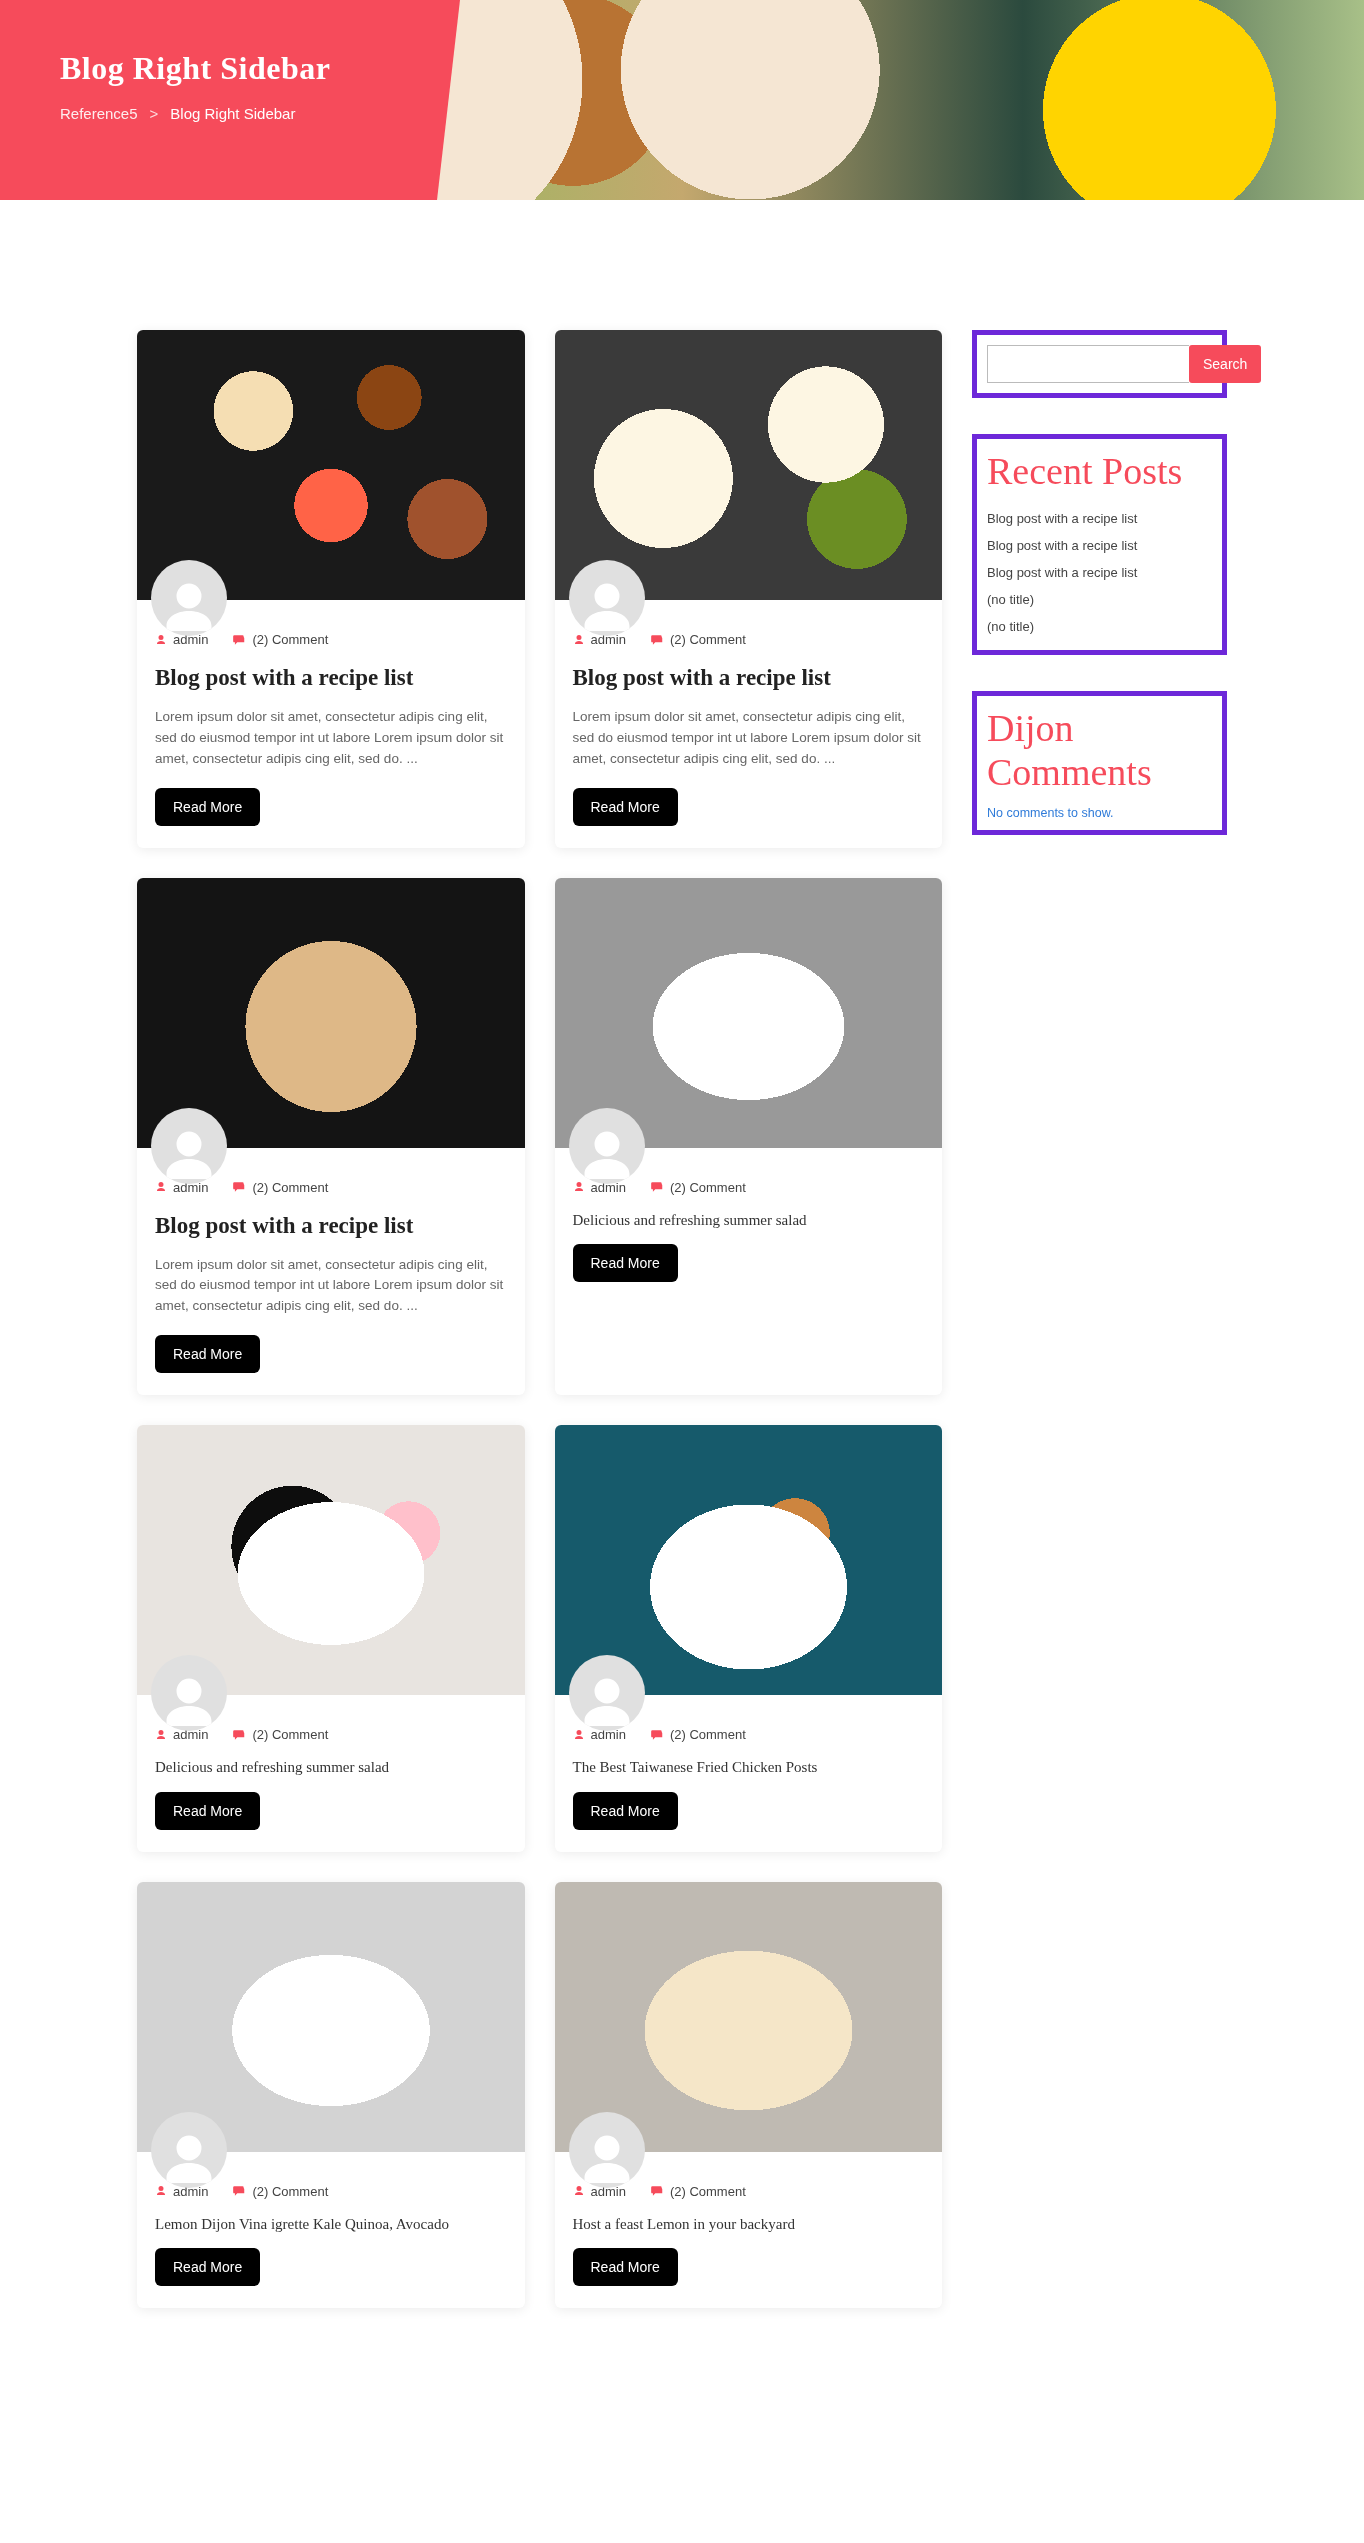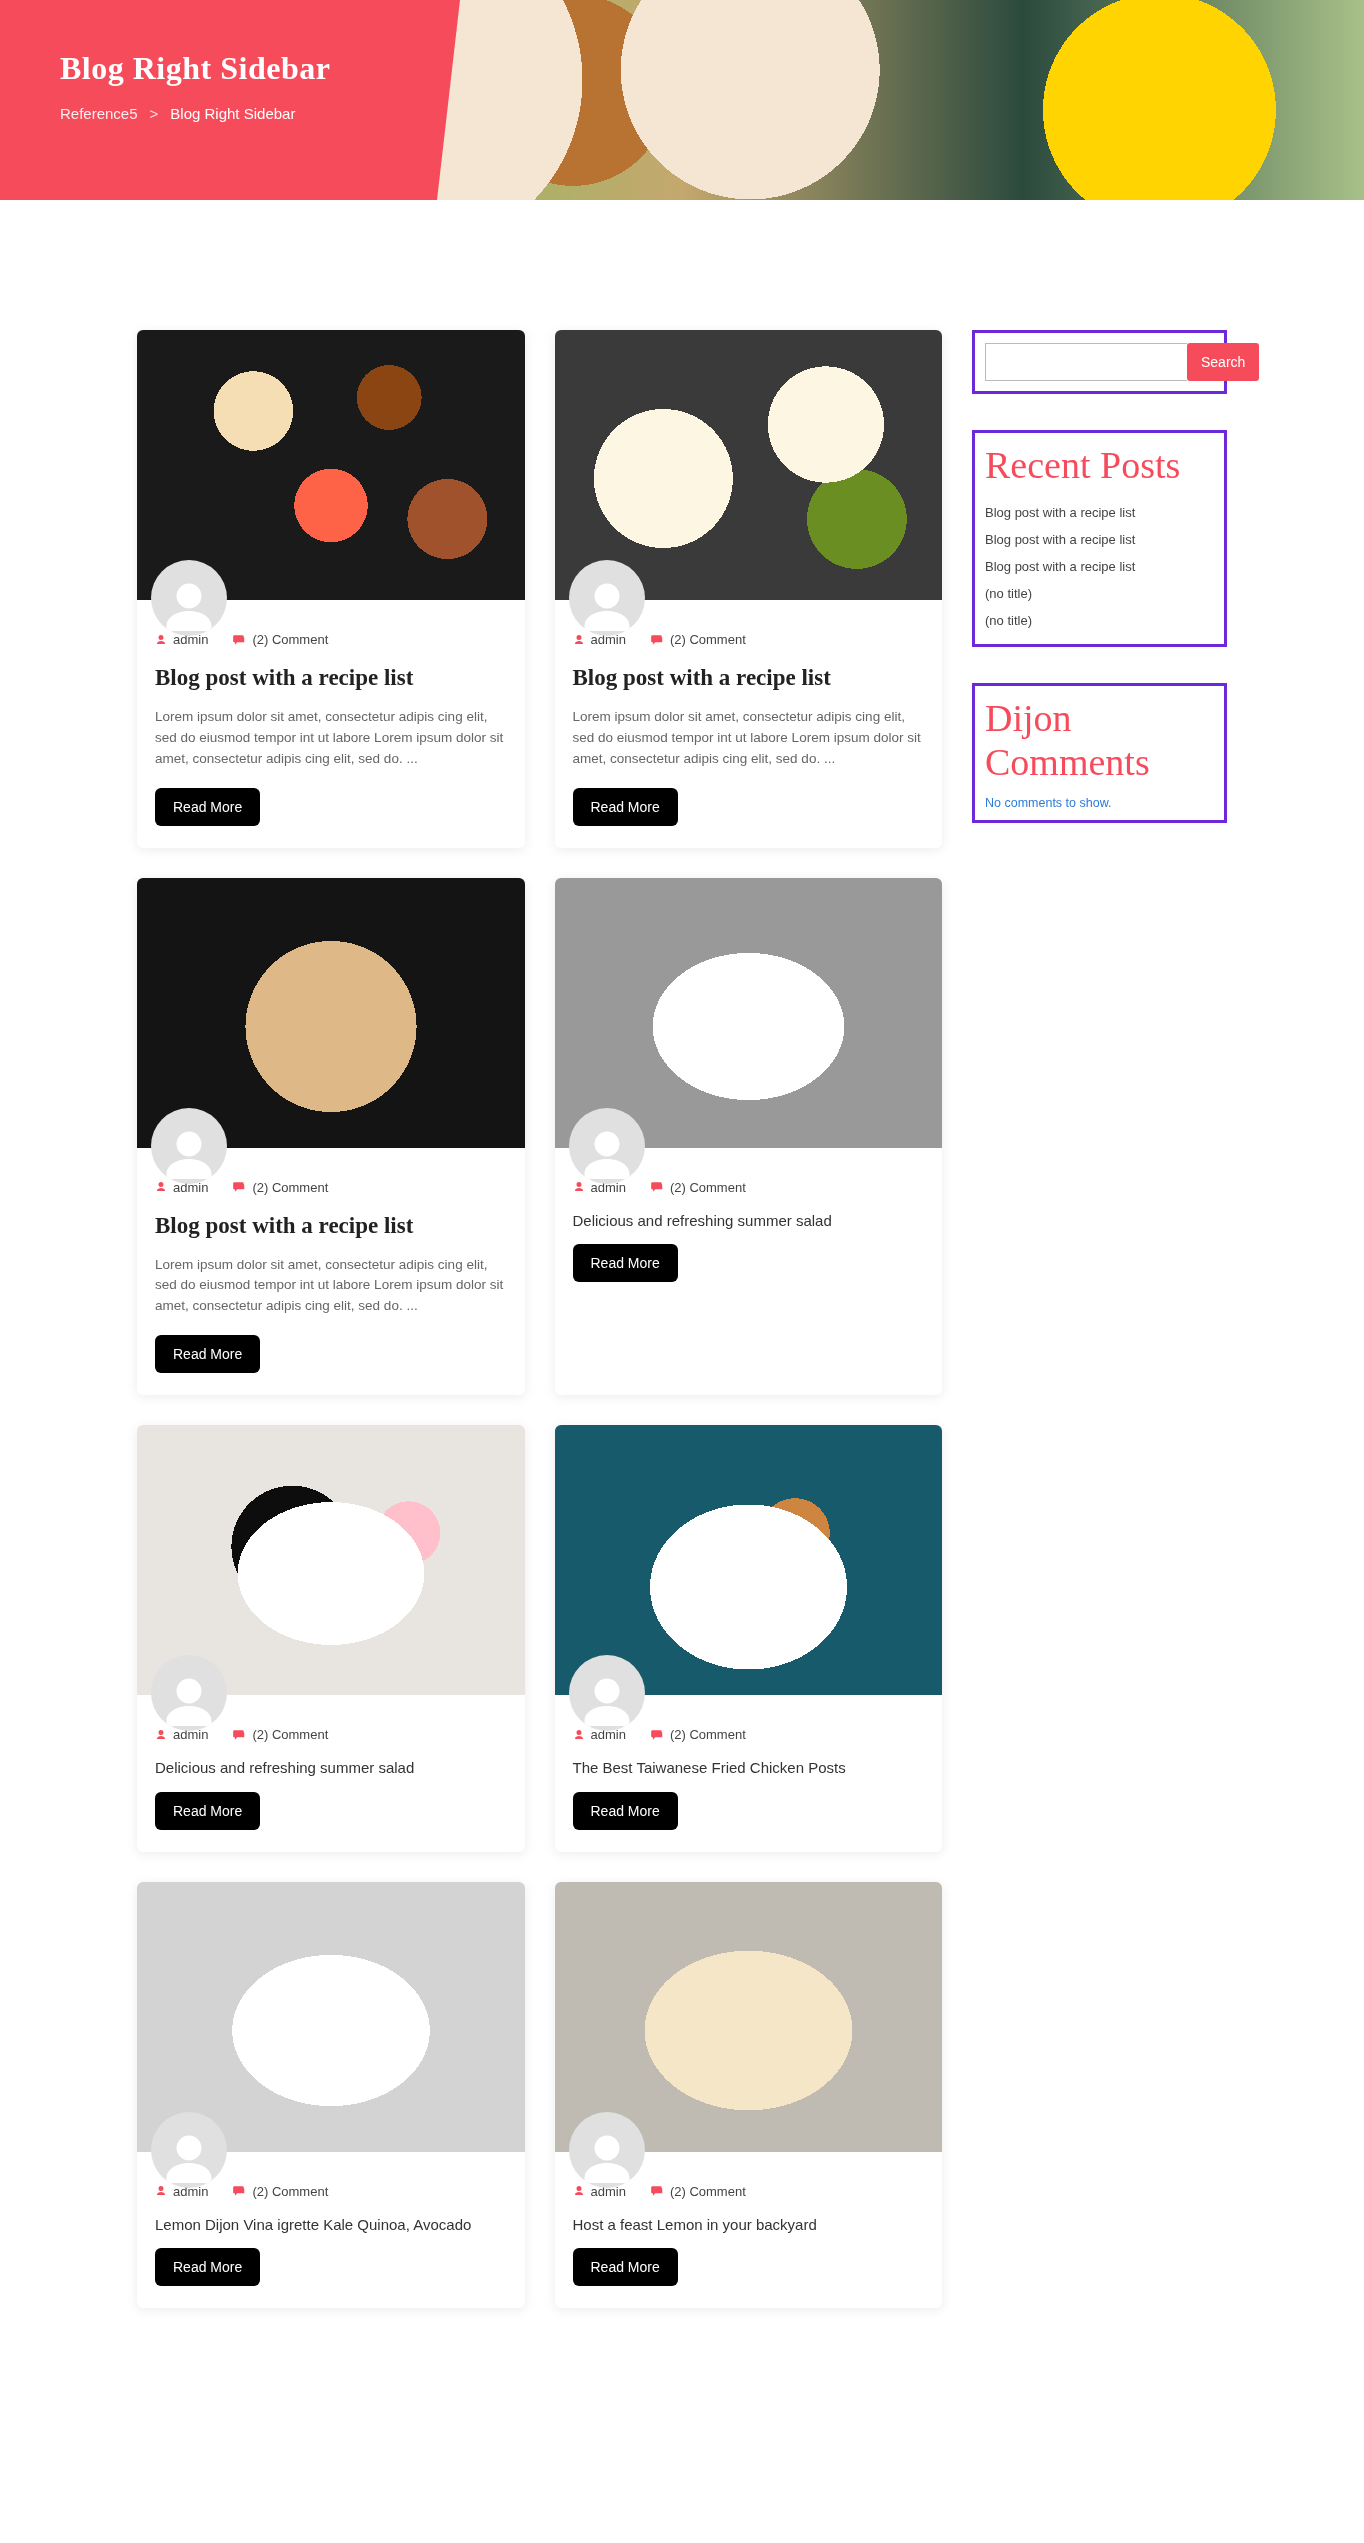--- a/index.html
+++ b/index.html
@@ -58,33 +58,33 @@
     overflow: hidden;
     display: flex; align-items: flex-end; justify-content: center;
   }
   .avatar svg { width: 60px; height: 60px; fill: #fff; }
   .card-body { padding: 32px 18px 22px; }
   .meta { display: flex; gap: 24px; font-size: 13px; margin-bottom: 16px; }
   .meta-item { display: inline-flex; align-items: center; gap: 6px; }
   .meta-item .ic { color: #f64b5b; display: inline-flex; }
   .meta-item .txt { color: #444; }
   .card-title { font-family: Georgia, serif; font-size: 23px; font-weight: 600; color: #222; margin-bottom: 14px; line-height: 1.3; }
-  .card-title.small { font-size: 15px; font-family: Liberation Sans, sans-serif; font-weight: 400; color: #333; }
+  .card-title.small { font-size: 15px; font-family: Liberation Serif, serif; font-weight: 400; color: #333; }
   .excerpt { font-size: 13.5px; line-height: 1.55; color: #666; margin-bottom: 18px; }
   .read-more {
     display: inline-block;
     background: #000; color: #fff;
     border: none; border-radius: 6px;
     padding: 11px 18px;
     font-size: 14px; font-weight: 500;
     cursor: pointer;
   }
   aside { width: 255px; flex-shrink: 0; }
   .widget {
-    border: 3px solid #6d28d9;
+    border: 5px solid #6d28d9;
     padding: 10px;
     margin-bottom: 36px;
   }
   .search-row { display: flex; gap: 0; }
   .search-row input {
     flex: 1; border: 1px solid #bbb; padding: 8px 10px;
     font-size: 14px; height: 38px; border-right: none;
   }
   .search-row button {
     background: #f64b5b; color: #fff; border: none;

